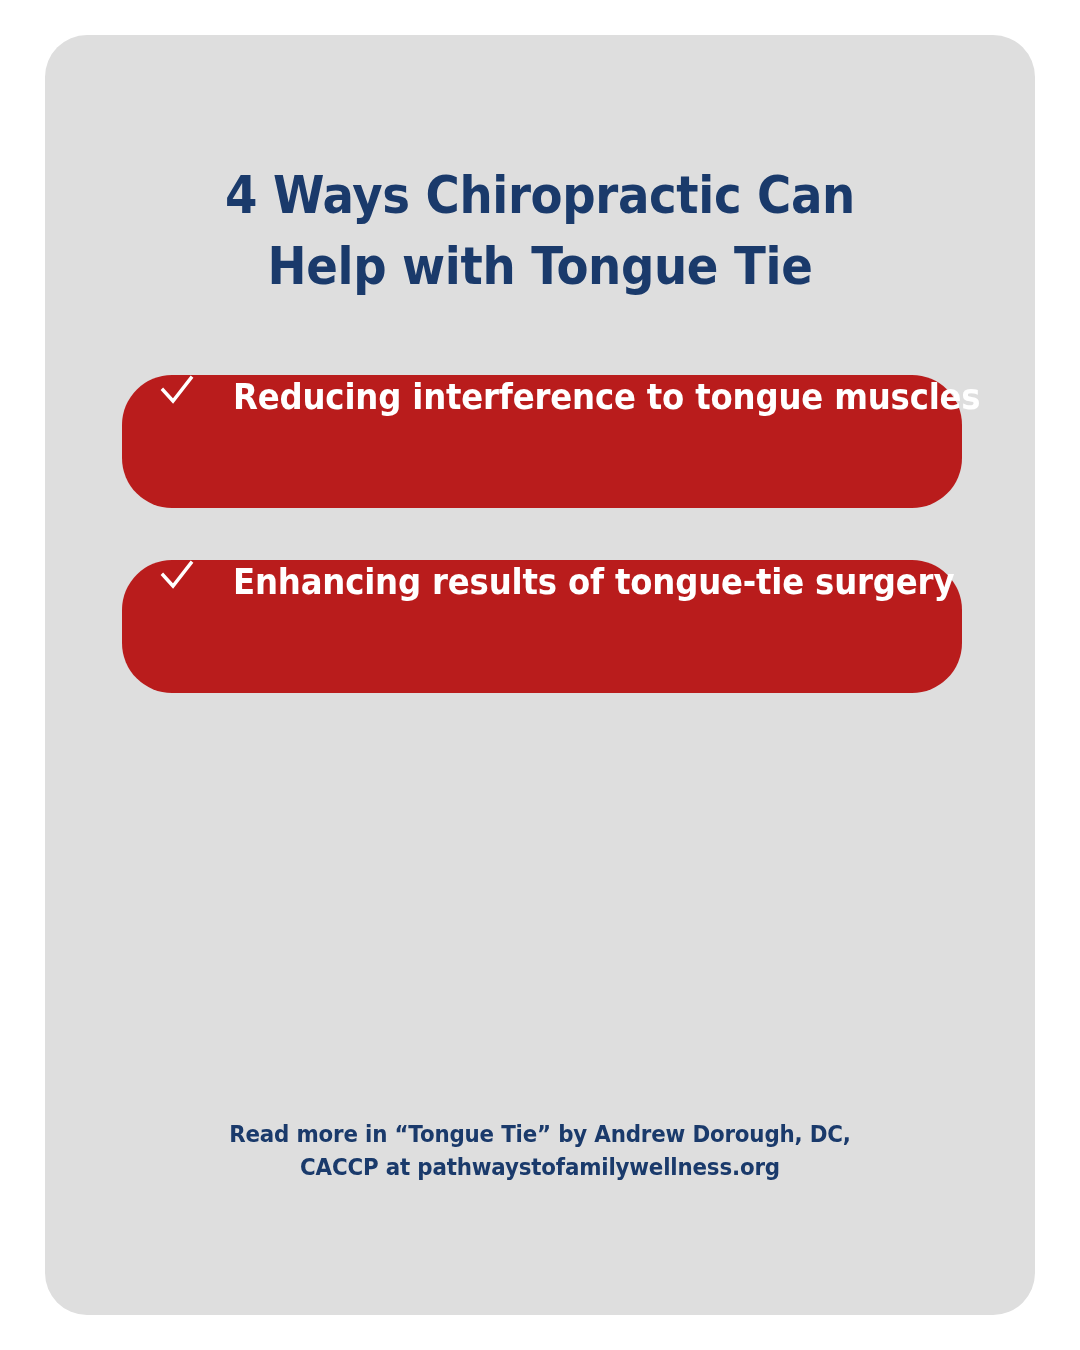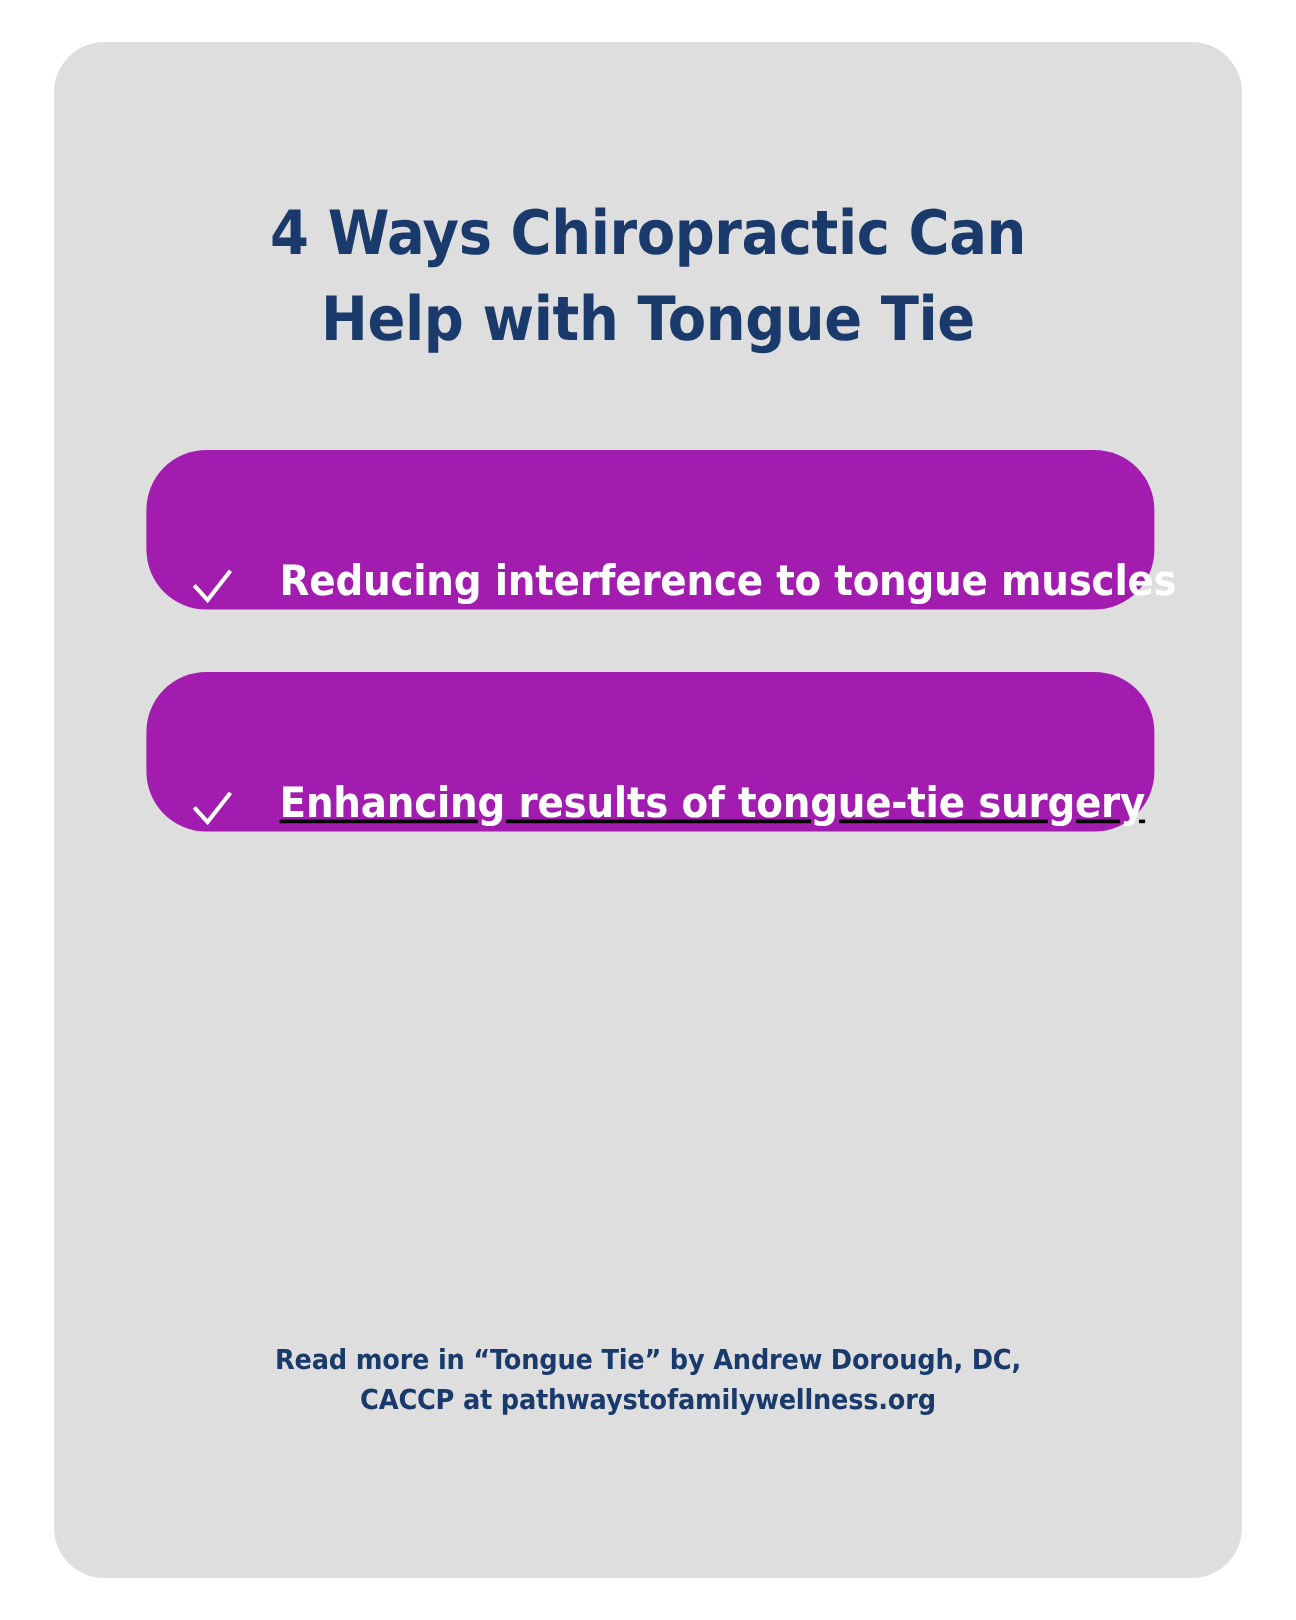--- a/index.html
+++ b/index.html
@@ -53,30 +53,29 @@
     position: absolute;
     left: 77px;
     top: 340px;
     width: 840px;
   }
   .benefit-pill {
     position: relative;
     box-sizing: border-box;
     width: 840px;
     height: 133px;
-    background: #a21caf;
+    background: #b91c1c;
     border-radius: 50px;
     margin-bottom: 52px;
     display: flex;
-    align-items: flex-end;
+    align-items: flex-start;
     padding-left: 38px;
   }
   .benefit-pill:last-child {
     margin-bottom: 0;
-    text-decoration: underline;
   }
   .check-icon {
     flex: 0 0 auto;
     width: 34px;
     height: 34px;
     margin-right: 39px;
     position: relative;
     top: -1px;
   }
   .check-icon svg {

